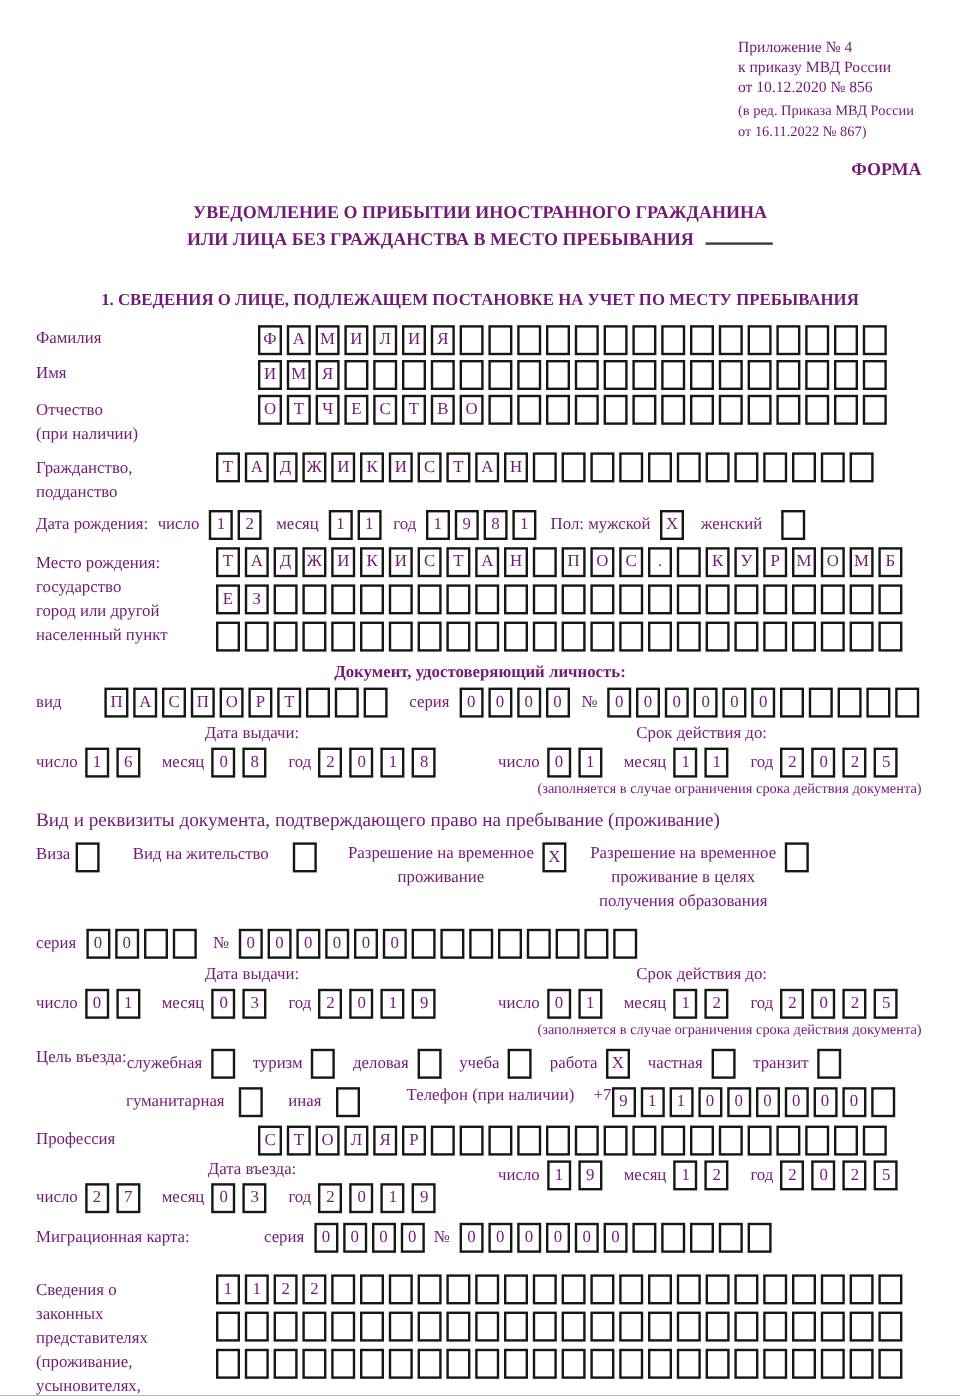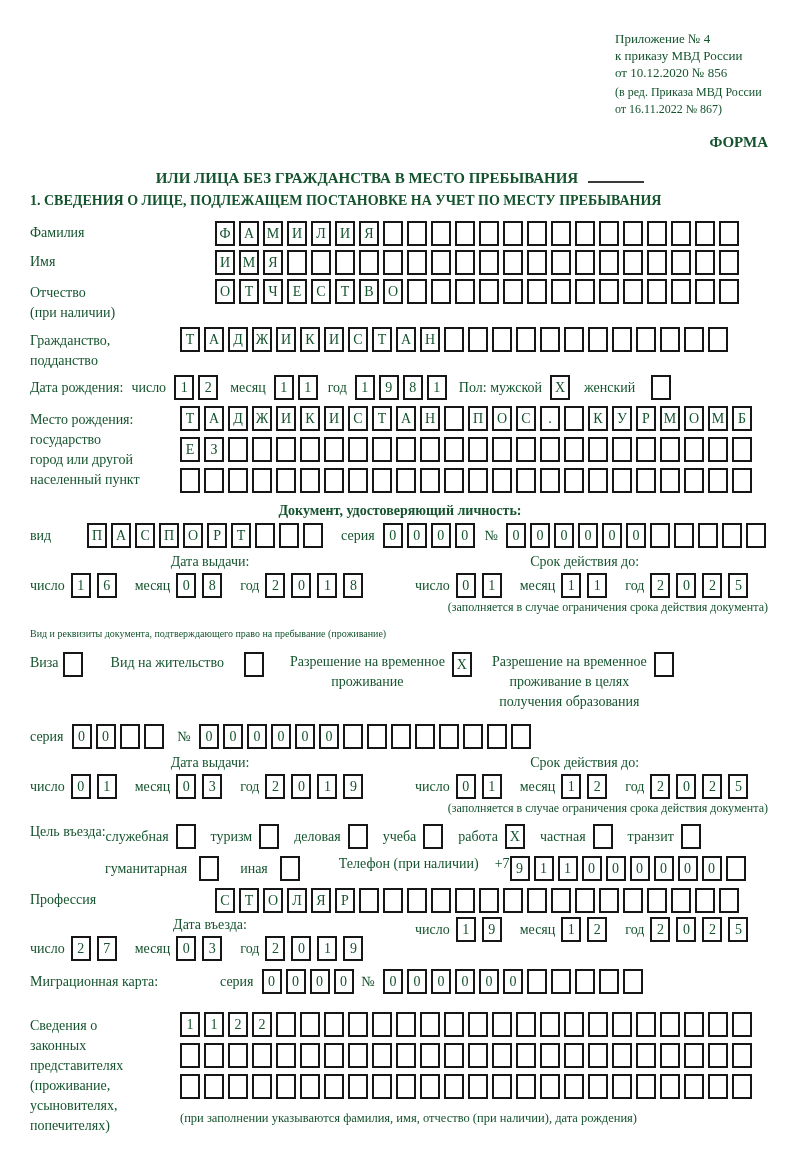--- a/index.html
+++ b/index.html
@@ -1,24 +1,24 @@
 <!DOCTYPE html>
 <html><head>
 <meta charset="utf-8">
 <style>
   html,body{margin:0;padding:0;background:#888;}
   .page{width:800px;height:1163px;background:#ffffff;margin:0 auto;position:relative;
-        font-family:"Liberation Serif","DejaVu Serif",serif;color:#14532d;overflow:hidden;}
+        font-family:"Liberation Serif","DejaVu Serif",serif;color:#701a75;overflow:hidden;}
   .content{padding:0 30px;}
   .ref{margin:30px 0 0 585px;font-size:13px;line-height:17px;white-space:nowrap;}
   .ref-sub{font-size:12px;line-height:17px;white-space:nowrap;margin-top:3px;}
   .form-label{text-align:right;font-weight:bold;font-size:15px;margin:16px 2px 0 0;}
   .title{margin-top:16px;text-align:center;font-weight:bold;font-size:15px;line-height:22px;}
   .blank-line{display:inline-block;width:56px;height:12px;border-bottom:2px solid #3a3a3a;margin-left:10px;}
-  .sec-head{margin-top:4px;font-weight:bold;font-size:14px;}
+  .sec-head{margin-top:32px;text-align:center;font-weight:bold;font-size:14px;}
   .person-block{margin-top:12px;}
   .frow{display:flex;align-items:flex-start;margin-bottom:4px;font-size:14px;}
   .lbl{font-size:14px;padding-top:4px;}
   .lblA{flex:0 0 185px;}
   .lblB{flex:0 0 150px;}
   .lbl-line{line-height:20px;}
   .boxes{display:inline-flex;flex:0 0 auto;}
   .cell{width:16px;height:21px;border:2px solid #161616;margin-right:4px;font-size:14px;
         display:inline-flex;align-items:center;justify-content:center;flex:0 0 auto;background:#fff;}
   .boxcol .boxes{margin-bottom:6px;}
@@ -26,21 +26,21 @@
   .inlrow .t{margin-right:8px;}
   .dgroup{display:inline-flex;align-items:center;font-size:14px;}
   .dgroup .dlbl{margin-right:6px;}
   .dgroup .dlbl.m{margin-left:12px;}
   .dgroup .cell{margin-right:6px;}
   .dates-row{display:flex;margin-top:4px;}
   .dcol-l{width:360px;}
   .dcol-r{margin-left:25px;}
   .dhead{text-align:center;font-size:14px;margin-bottom:3px;}
   .note-row{text-align:right;font-size:12px;margin:2px 2px 8px 0;white-space:nowrap;}
-  .intro{font-size:10px;line-height:21px;margin-top:2px;}
+  .intro{font-size:16px;line-height:21px;margin-top:2px;}
   .visa-row{display:flex;align-items:flex-start;margin:8px 0 12px;font-size:14px;}
   .opt{display:flex;align-items:flex-start;}
   .opt .olbl{padding-top:3px;font-family:Liberation Serif, serif;}
   .opt .boxes{margin-left:7px;}
   .opt-lines{text-align:center;line-height:20px;}
   .purp-row{display:flex;align-items:flex-start;font-size:14px;margin-bottom:7px;}
   .purp-row .opt{align-items:center;margin-right:11px;}
   .purp-row .opt .olbl{padding-top:0;}
   .mig-row{display:flex;align-items:center;font-size:14px;margin-bottom:18px;}
   .rep-note{font-size:12.5px;margin-top:6px;white-space:nowrap;}
@@ -58,20 +58,21 @@
     <div>от 10.12.2020 № 856</div>
     <div class="ref-sub">
       <div>(в ред. Приказа МВД России</div>
       <div>от 16.11.2022 № 867)</div>
     </div>
   </div>
 
   <div class="form-label">ФОРМА</div>
 
   <div class="title">
+    <div>УВЕДОМЛЕНИЕ О ПРИБЫТИИ ИНОСТРАННОГО ГРАЖДАНИНА</div>
     <div><span>ИЛИ ЛИЦА БЕЗ ГРАЖДАНСТВА В МЕСТО ПРЕБЫВАНИЯ</span><span class="blank-line"></span></div>
   </div>
 
   <div class="sec-head">1. СВЕДЕНИЯ О ЛИЦЕ, ПОДЛЕЖАЩЕМ ПОСТАНОВКЕ НА УЧЕТ ПО МЕСТУ ПРЕБЫВАНИЯ</div>
 
   <div class="person-block">
 
     <div class="frow">
       <div class="lbl lblA">Фамилия</div>
       <div class="boxes">

